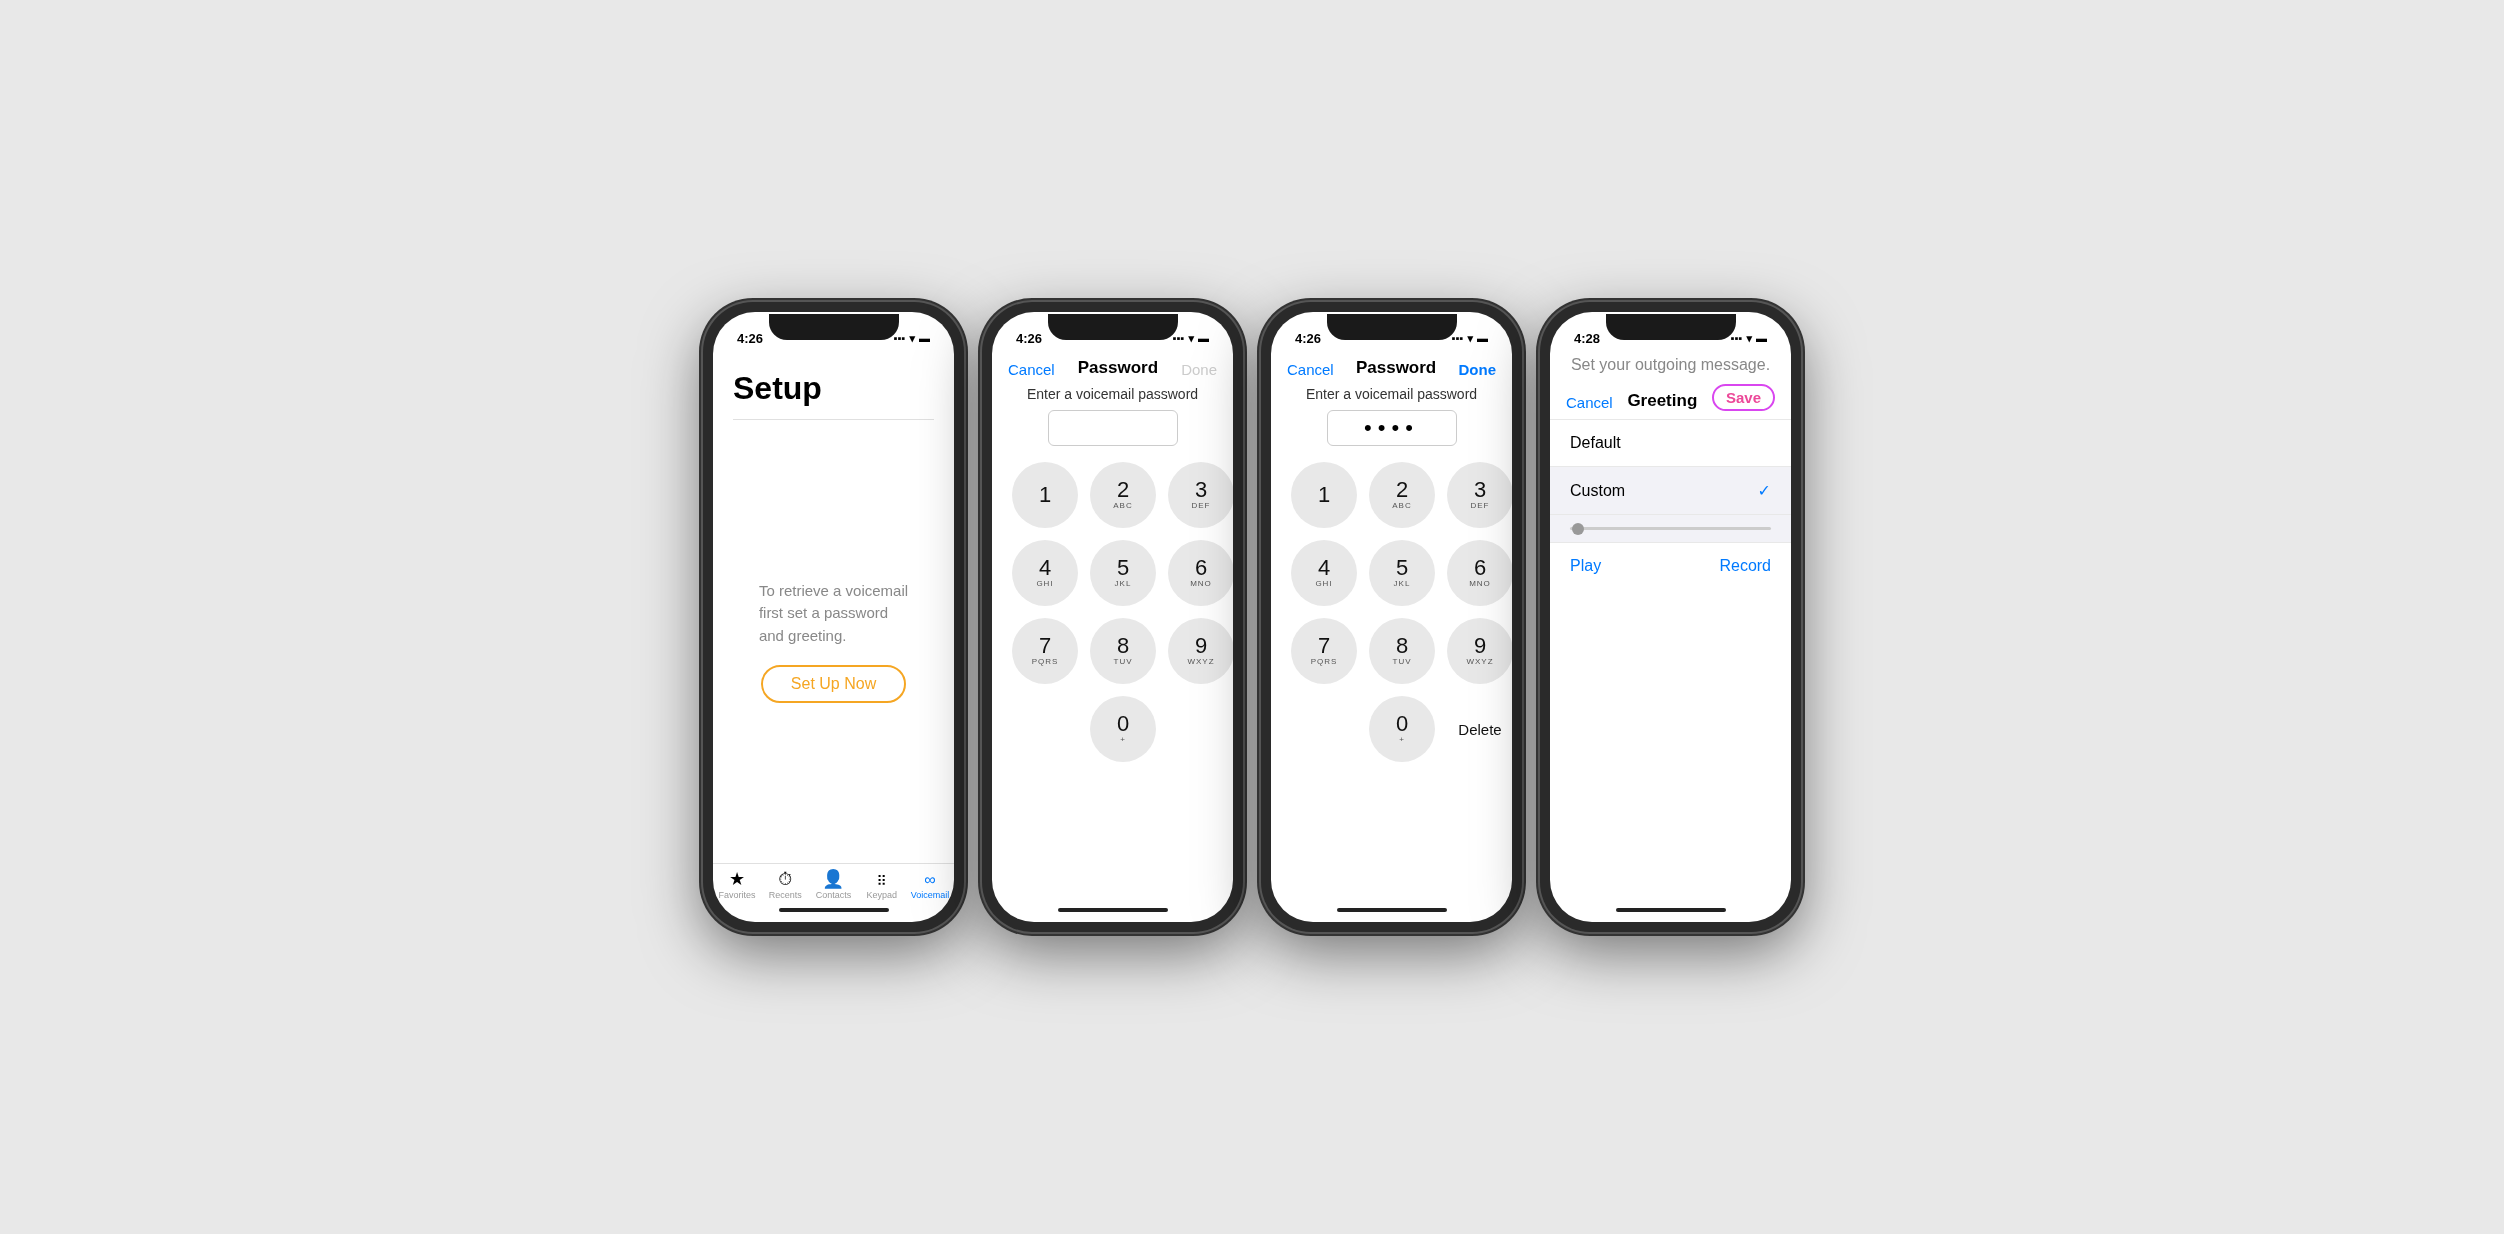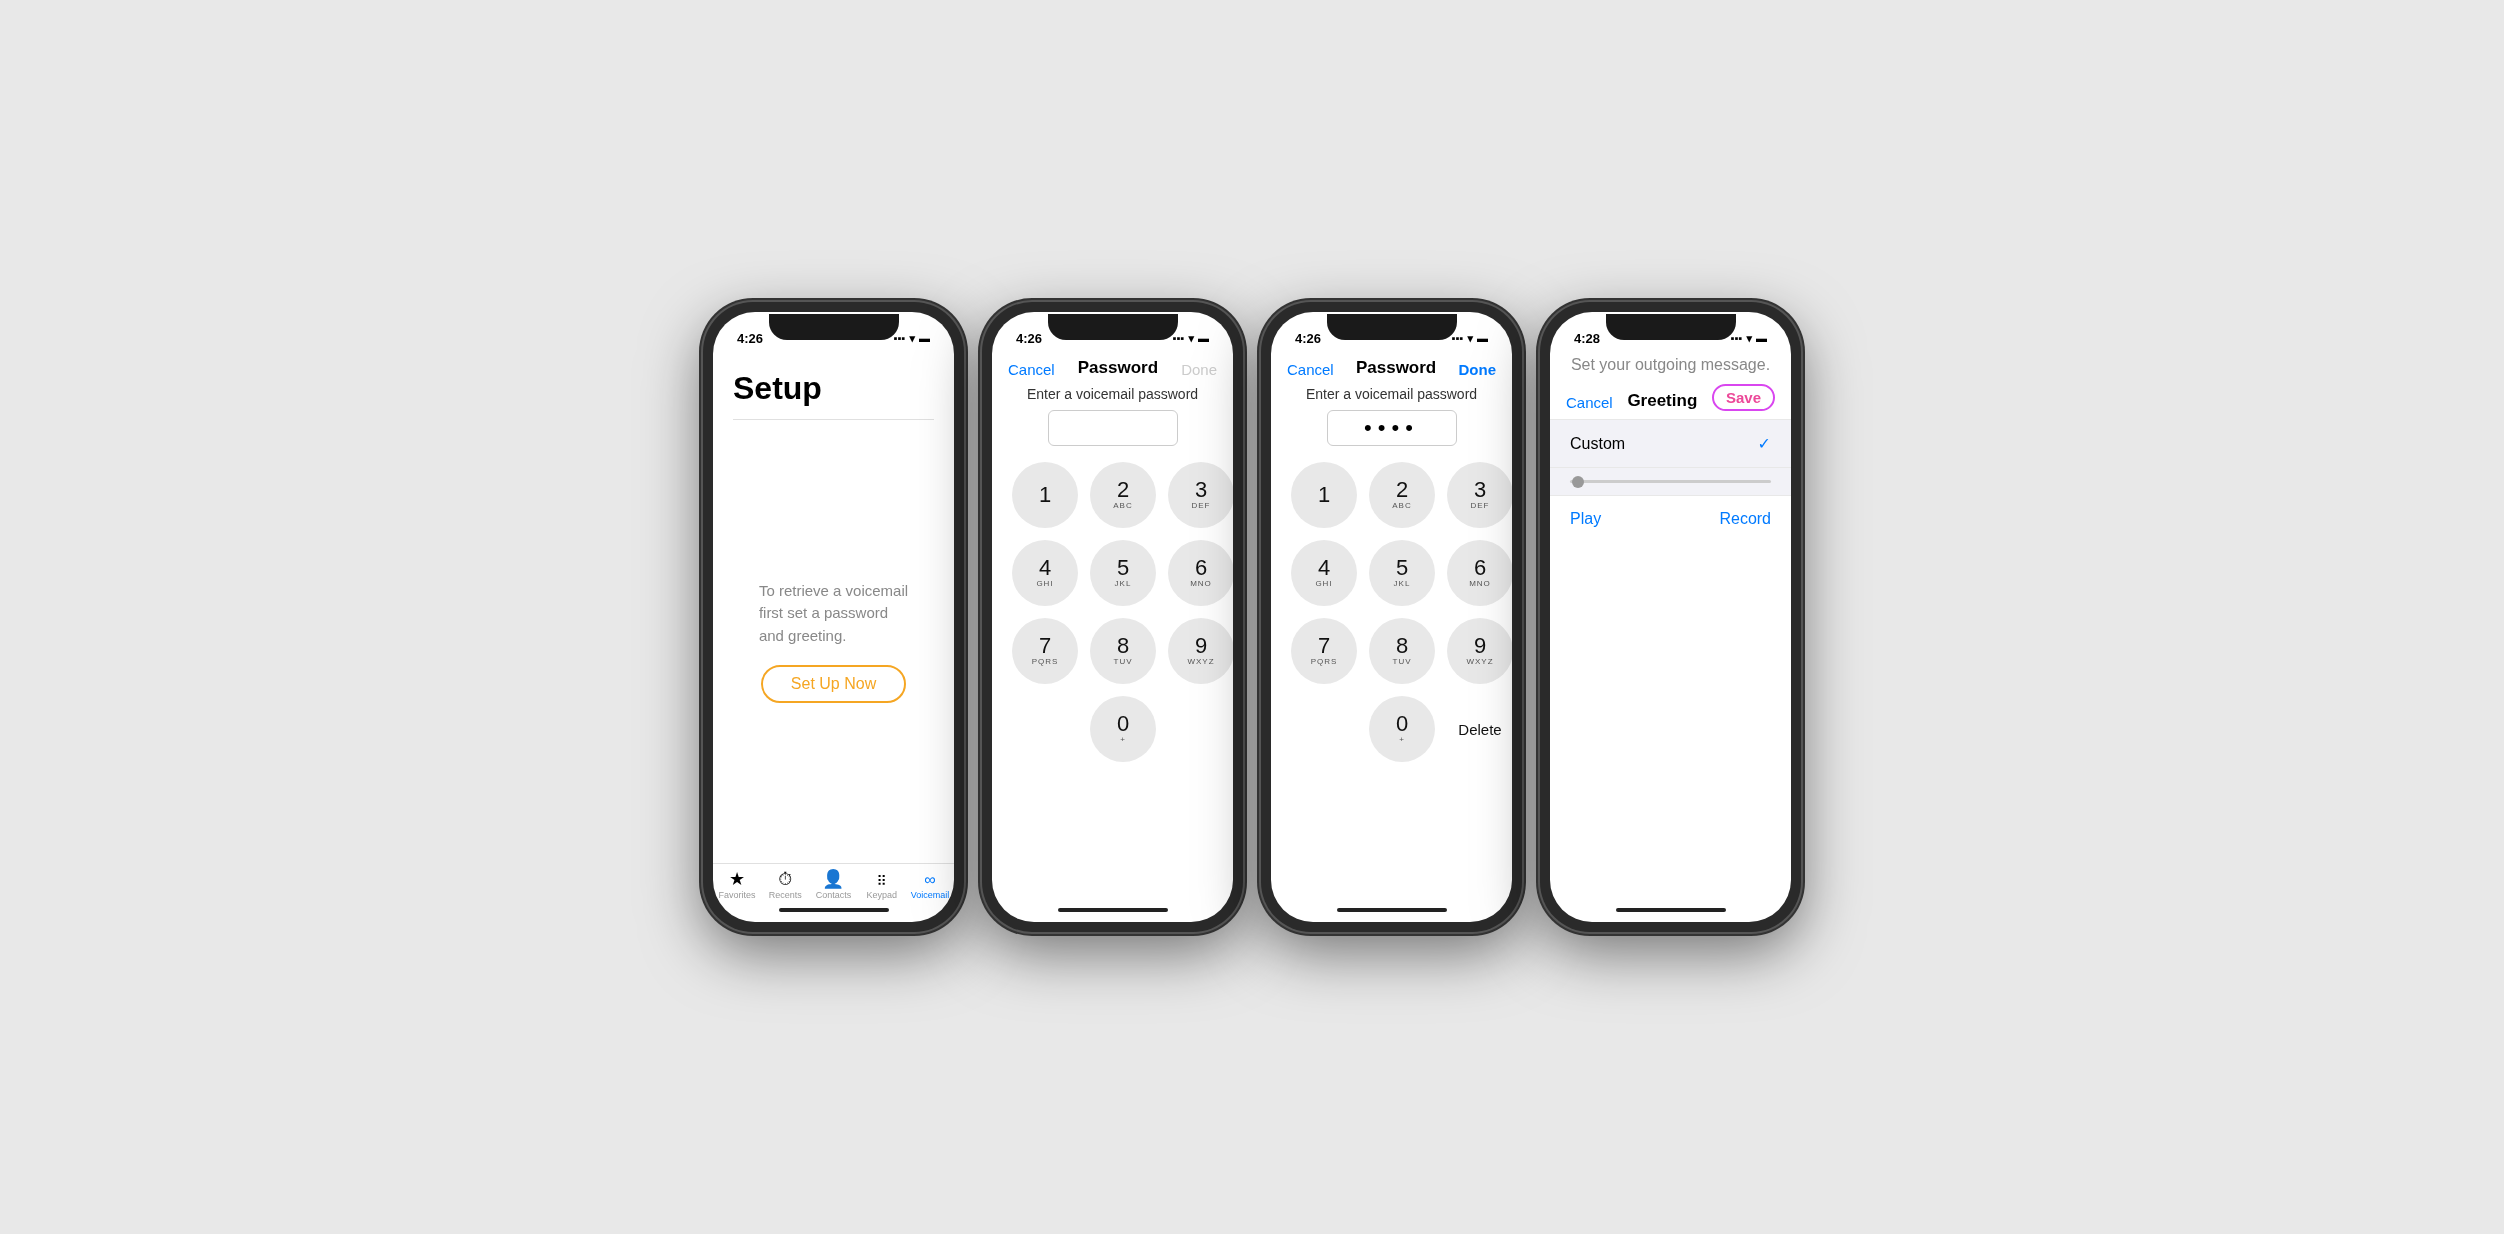--- a/index.html
+++ b/index.html
@@ -570,20 +570,23 @@
     <div class="greeting-subtitle">Set your outgoing message.</div>
 
     <div class="nav-bar">
       <span class="nav-cancel">Cancel</span>
       <span class="nav-title">Greeting</span>
       <button class="nav-save">Save</button>
     </div>
 
     <div class="greeting-screen">
       <div class="greeting-options">
+        <div class="greeting-option">
+          <span>Default</span>
+        </div>
         <div class="greeting-option" style="background:#f2f2f7;">
           <span>Custom</span>
           <span class="check-mark">✓</span>
         </div>
 
         <div class="greeting-audio-bar" style="background:#f2f2f7;">
           <div class="audio-slider-track">
             <div class="audio-slider-thumb"></div>
           </div>
         </div>

